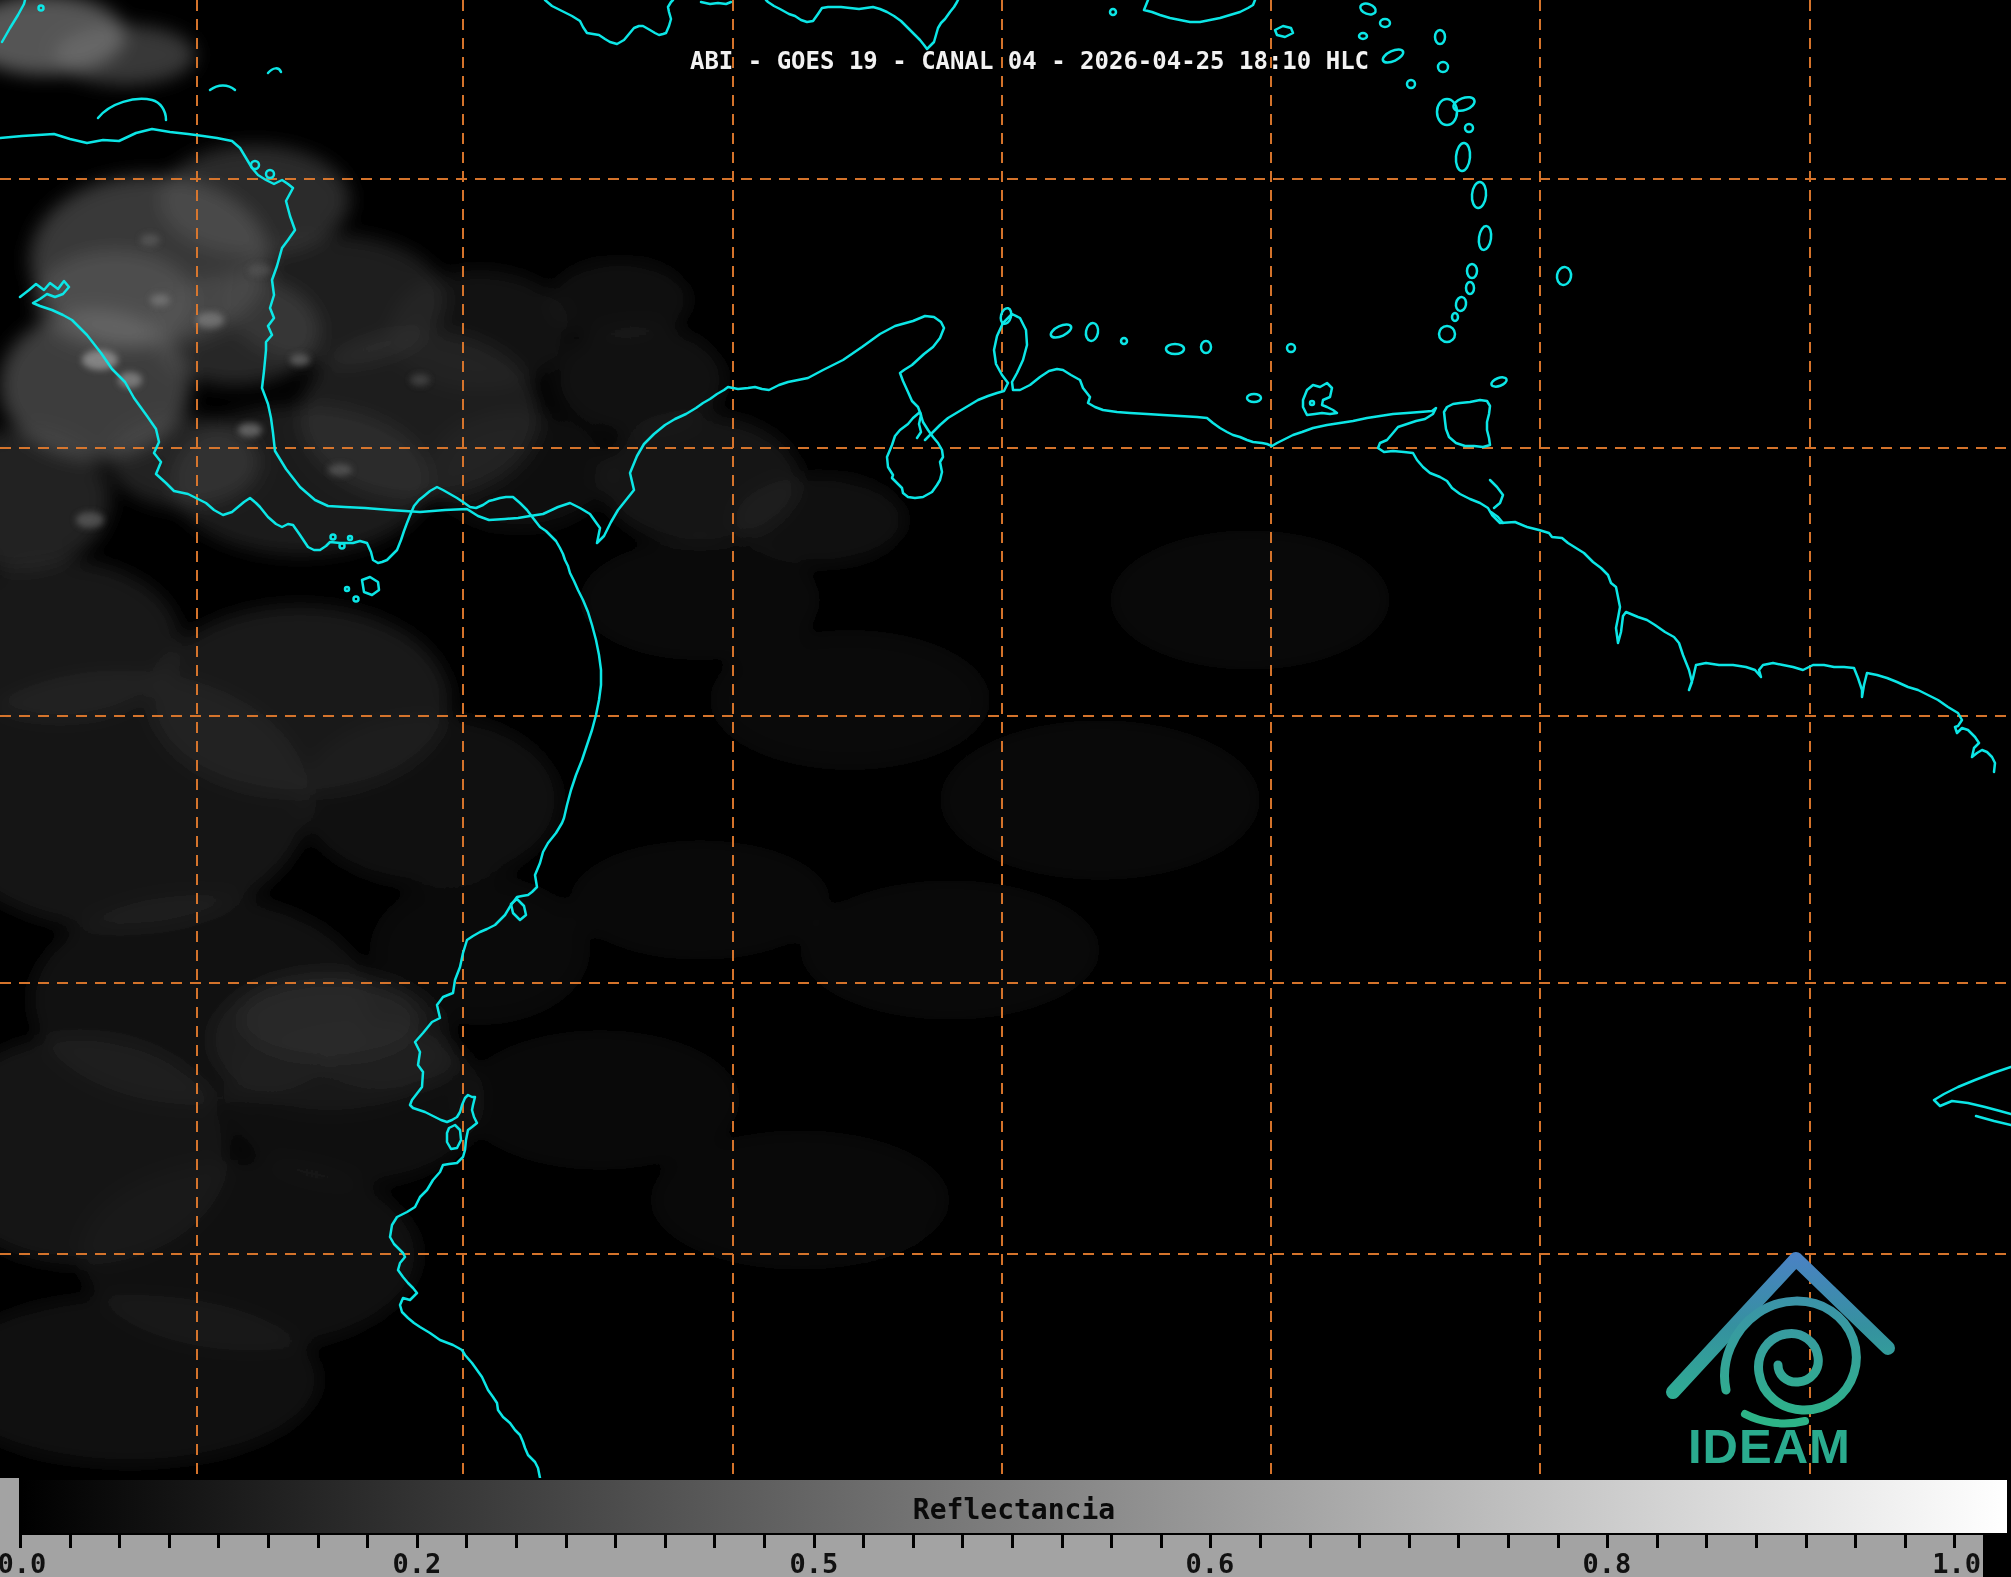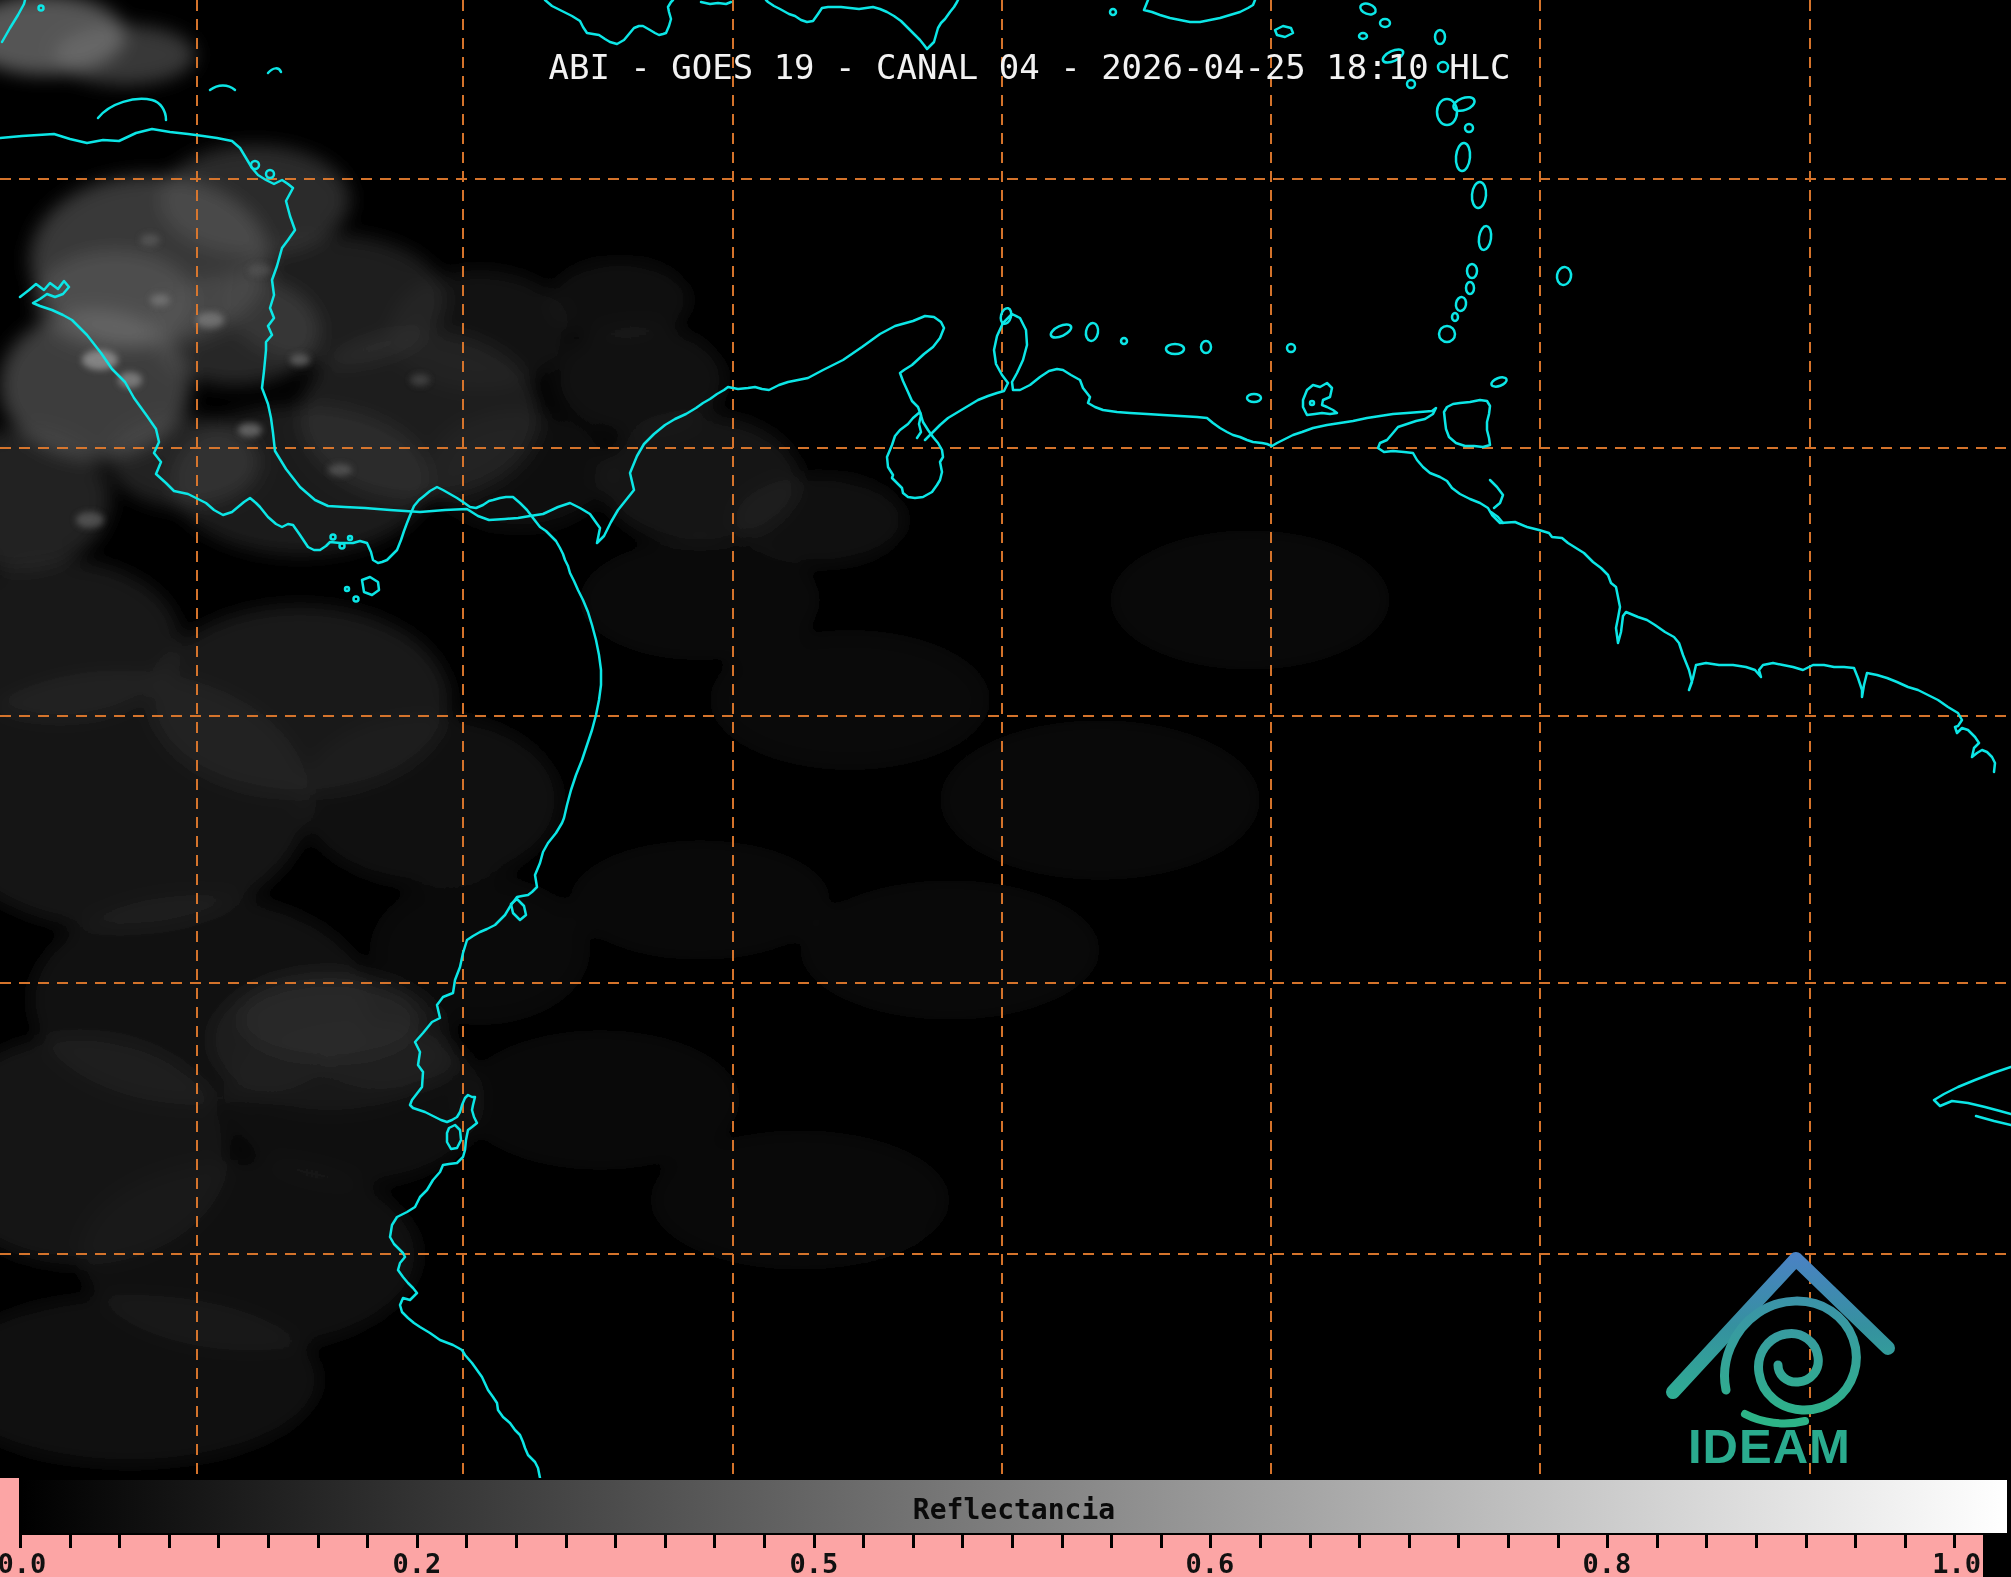--- a/index.html
+++ b/index.html
@@ -1,29 +1,29 @@
 <!DOCTYPE html>
 <html><head>
 <meta charset="utf-8">
 <style>
   html,body{margin:0;padding:0;background:#222;}
   .screen{position:relative;width:2011px;height:1577px;overflow:hidden;background:#000;
           font-family:"DejaVu Sans Mono","Liberation Mono",monospace;}
   .map-area{position:absolute;left:0;top:0;width:2011px;height:1478px;background:#000;overflow:hidden;}
   .map-area svg{position:absolute;left:0;top:0;}
   .map-title{position:absolute;top:47px;left:50%;transform:translateX(-50%);margin-left:24px;
-             white-space:nowrap;font-size:34px;font-weight:400;color:#f2f2f2;letter-spacing:0px;}
+             white-space:nowrap;font-size:24px;font-weight:700;color:#f2f2f2;letter-spacing:0px;}
   
   .logo{position:absolute;left:1650px;top:1240px;width:260px;height:238px;}
   .logo svg{position:absolute;left:0;top:0;}
   .logo-text{position:absolute;left:38px;top:178px;width:200px;
              font-family:"Liberation Sans",sans-serif;font-weight:bold;font-size:49px;
              letter-spacing:1px;color:#2aab8e;}
   
-  .colorbar-strip{position:absolute;left:0;top:1478px;width:1983px;height:99px;background:#fca5a5;}
+  .colorbar-strip{position:absolute;left:0;top:1478px;width:1983px;height:99px;background:#a3a3a3;}
   .bar{position:absolute;left:19px;top:0px;width:1986px;height:53px;border:2px solid #000;
        background:linear-gradient(to right,#000000,#ffffff);}
   .bar-label{position:absolute;left:0;right:0;top:13px;text-align:center;
              font-size:28px;font-weight:bold;color:#0a0a0a;}
   .ticks{position:absolute;left:19px;top:57px;width:1990px;height:13px;
          background:repeating-linear-gradient(to right,#000 0px,#000 3px,transparent 3px,transparent 49.6px);}
   .tick-label{position:absolute;top:70px;transform:translateX(-50%);
               font-size:27px;font-weight:bold;color:#111;}
   .tick-label.last{transform:none;text-align:center;}
 </style>

